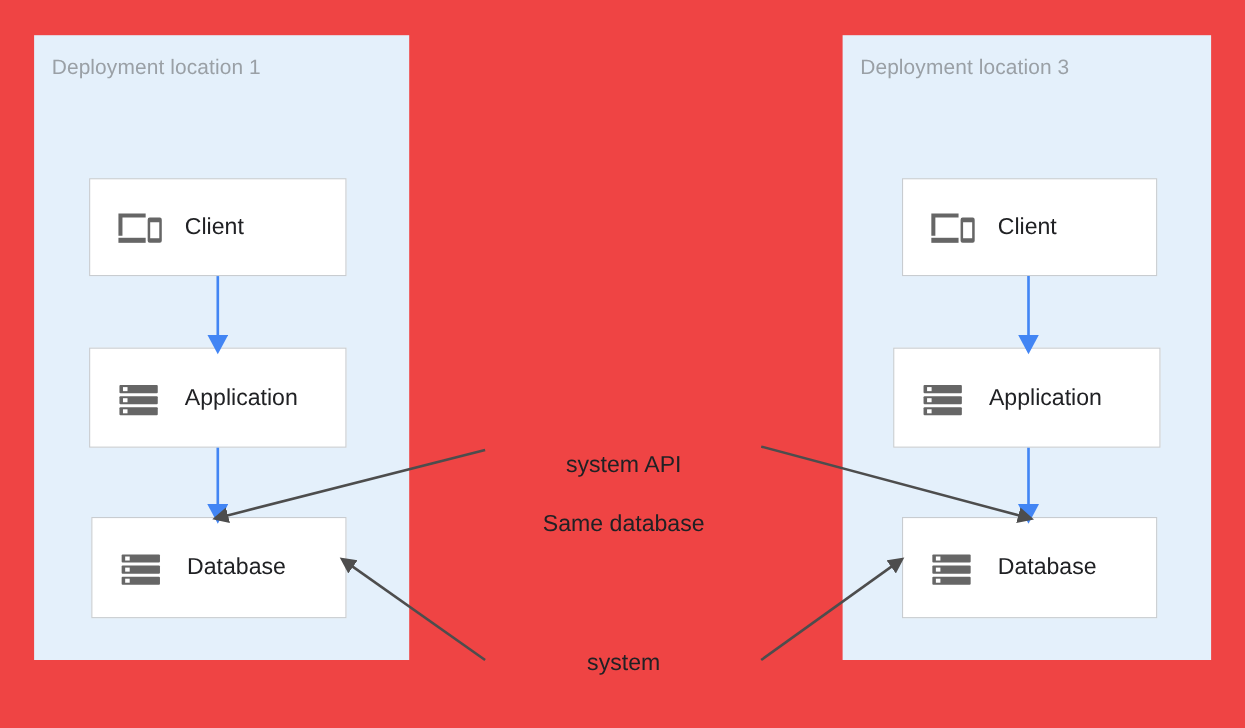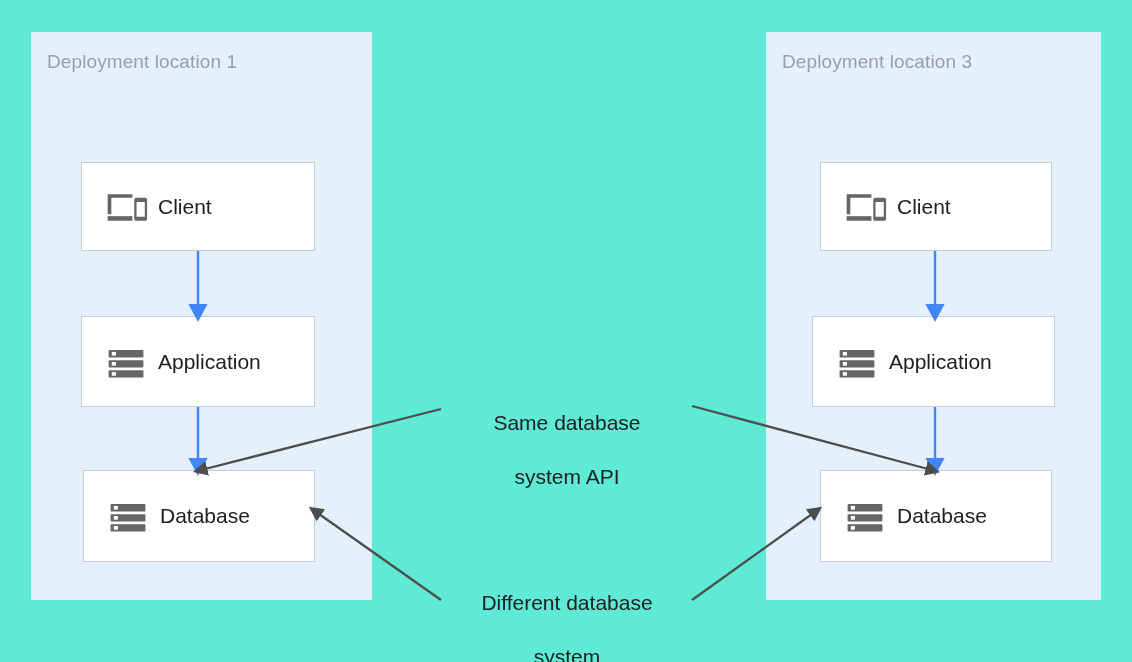--- a/index.html
+++ b/index.html
@@ -9,21 +9,21 @@
     background: #ffffff;
   }
   body {
     font-family: "Liberation Sans", sans-serif;
     -webkit-font-smoothing: antialiased;
   }
   #canvas {
     position: relative;
     width: 1132px;
     height: 662px;
-    background: #5eead4;
+    background: #ef4444;
     overflow: hidden;
   }
 
   
   .zone {
     position: absolute;
     background: #e4f0fb;
     box-sizing: border-box;
   }
   .zone-title {
@@ -48,21 +48,21 @@
     justify-content: flex-start;
   }
   .node-icon {
     width: 44px;
     height: 44px;
     margin-left: 22px;
     flex: 0 0 auto;
     display: block;
   }
   .node-label {
-    margin-left: 10px;
+    margin-left: 20px;
     font-size: 21px;
     line-height: 24px;
     color: #202124;
     white-space: nowrap;
   }
 
   
   .overlay {
     position: absolute;
     left: 0;
@@ -198,22 +198,21 @@
     <line x1="935" y1="407" x2="935" y2="461" stroke="#4285f4" stroke-width="2.4" marker-end="url(#blue-arrow)"></line>
 
     <line x1="441" y1="409" x2="205" y2="469" stroke="#4d4d4d" stroke-width="2.3" marker-end="url(#gray-arrow)"></line>
     <line x1="692" y1="406" x2="928" y2="469" stroke="#4d4d4d" stroke-width="2.3" marker-end="url(#gray-arrow)"></line>
 
     <line x1="441" y1="600" x2="319" y2="514" stroke="#4d4d4d" stroke-width="2.3" marker-end="url(#gray-arrow)"></line>
     <line x1="692" y1="600" x2="812" y2="514" stroke="#4d4d4d" stroke-width="2.3" marker-end="url(#gray-arrow)"></line>
   </svg>
 
   <div class="callout" style="left:445px; top:382px; width:244px;">
+    <div>system API</div>
     <div>Same database</div>
-    <div>system API</div>
   </div>
 
   <div class="callout" style="left:443px; top:562px; width:248px;">
-    <div>Different database</div>
     <div>system</div>
   </div>
 
 </div>
 
 </body></html>

